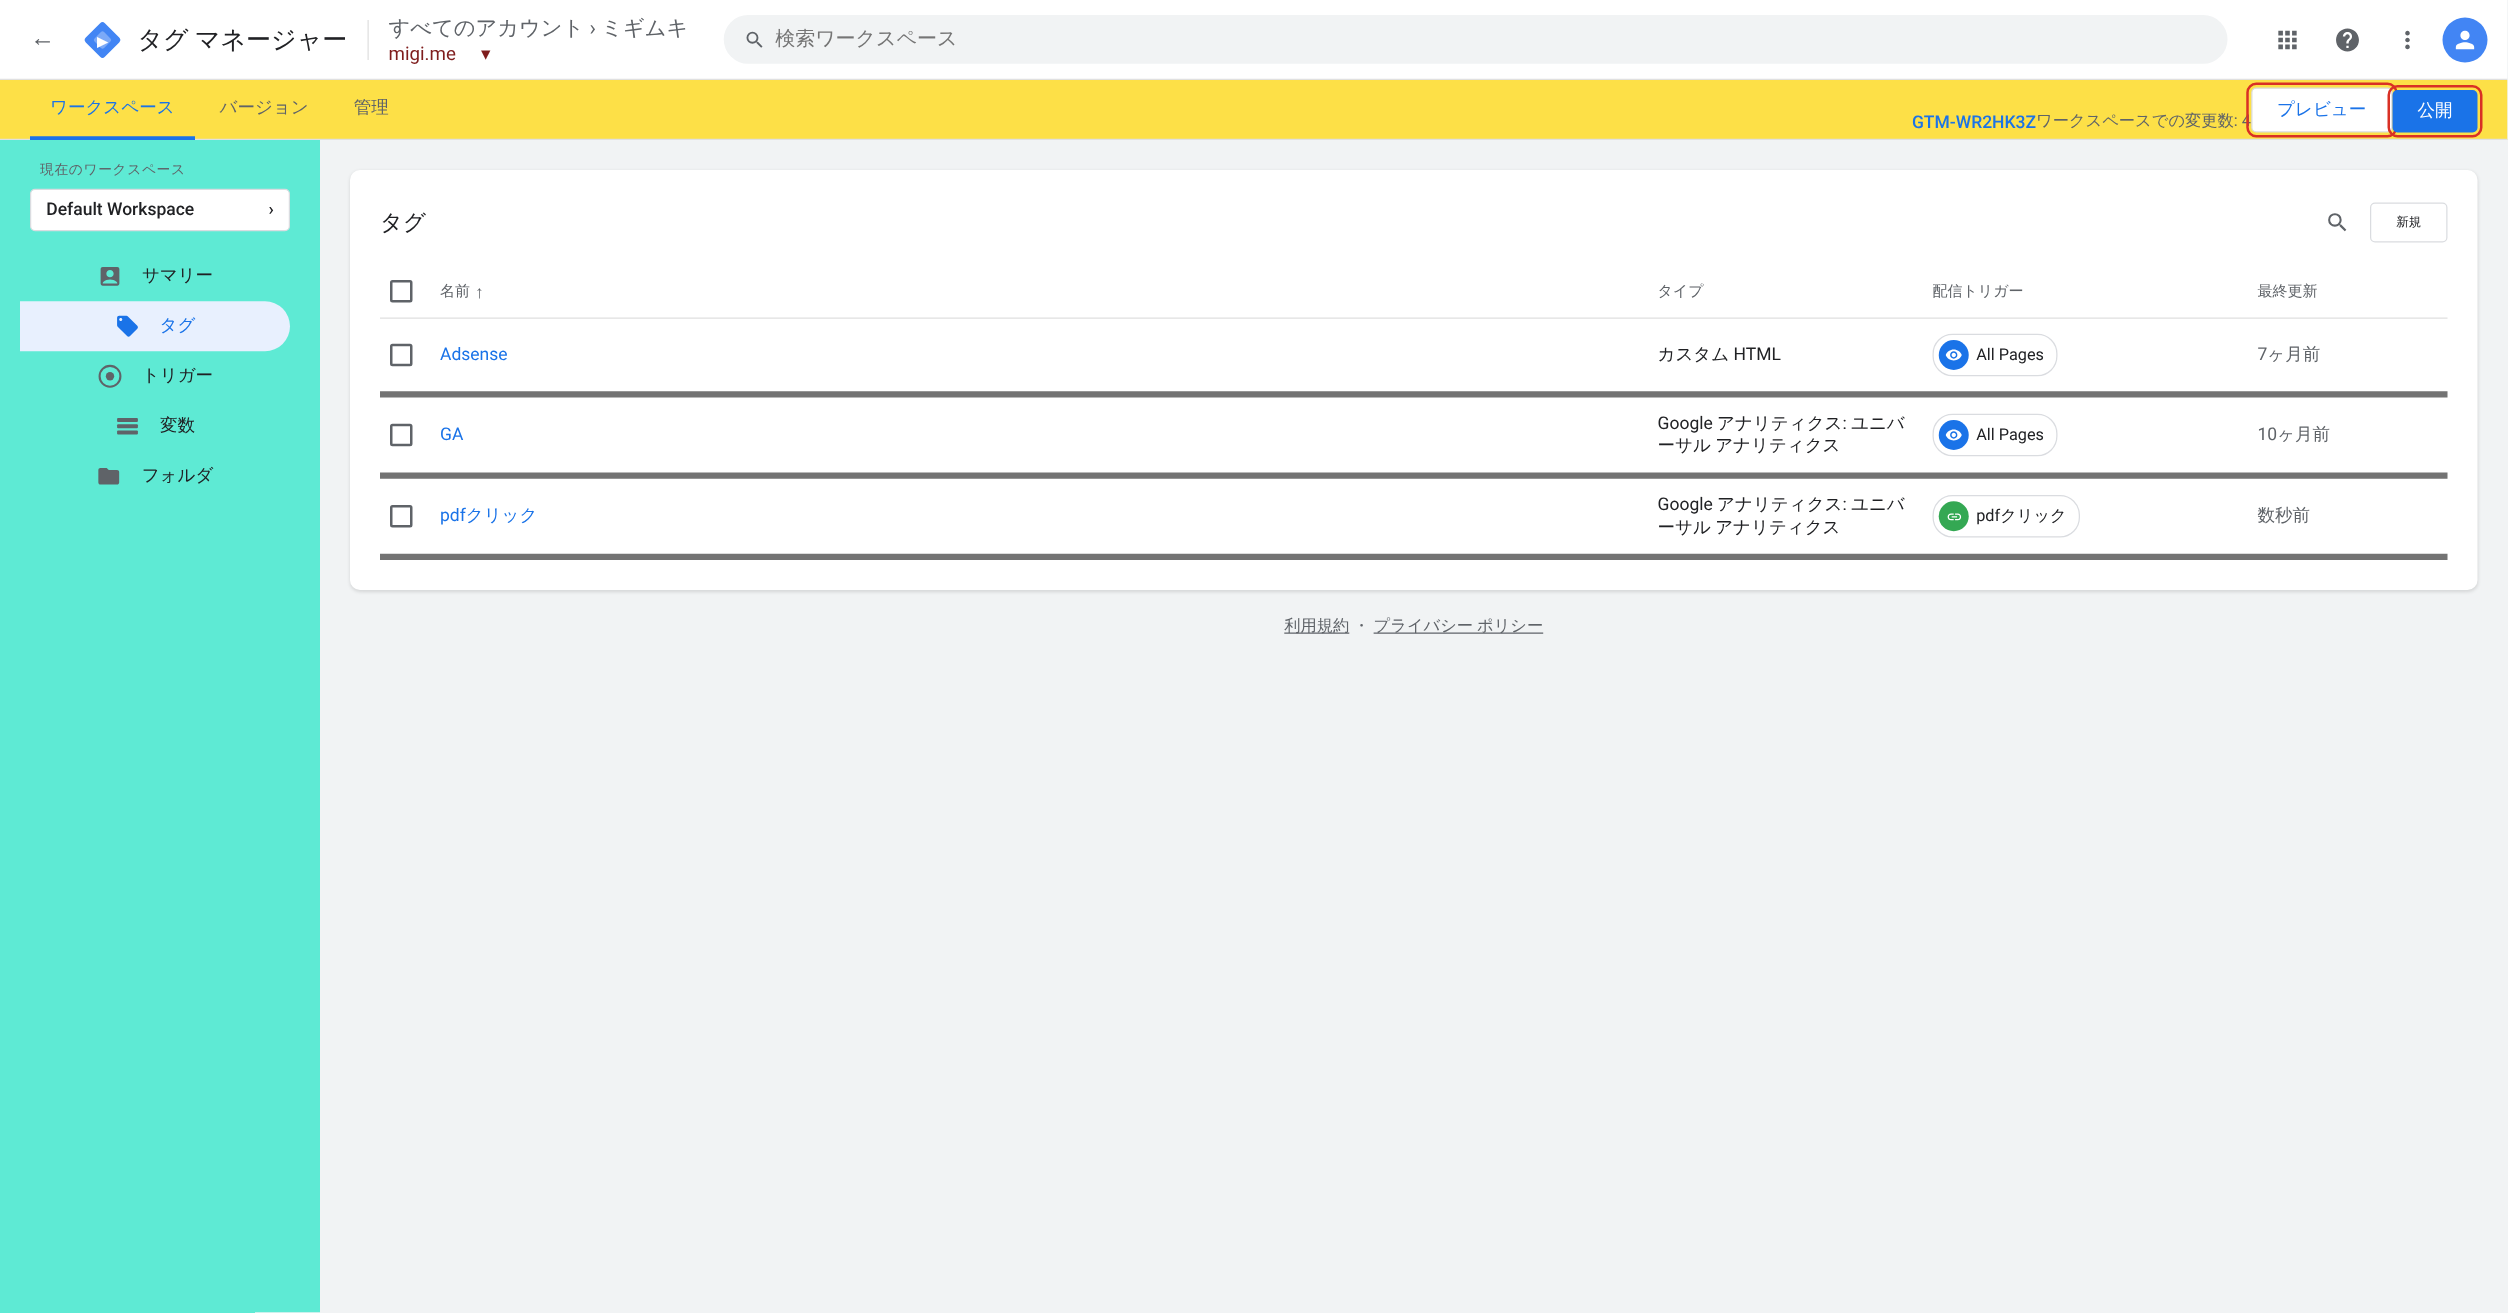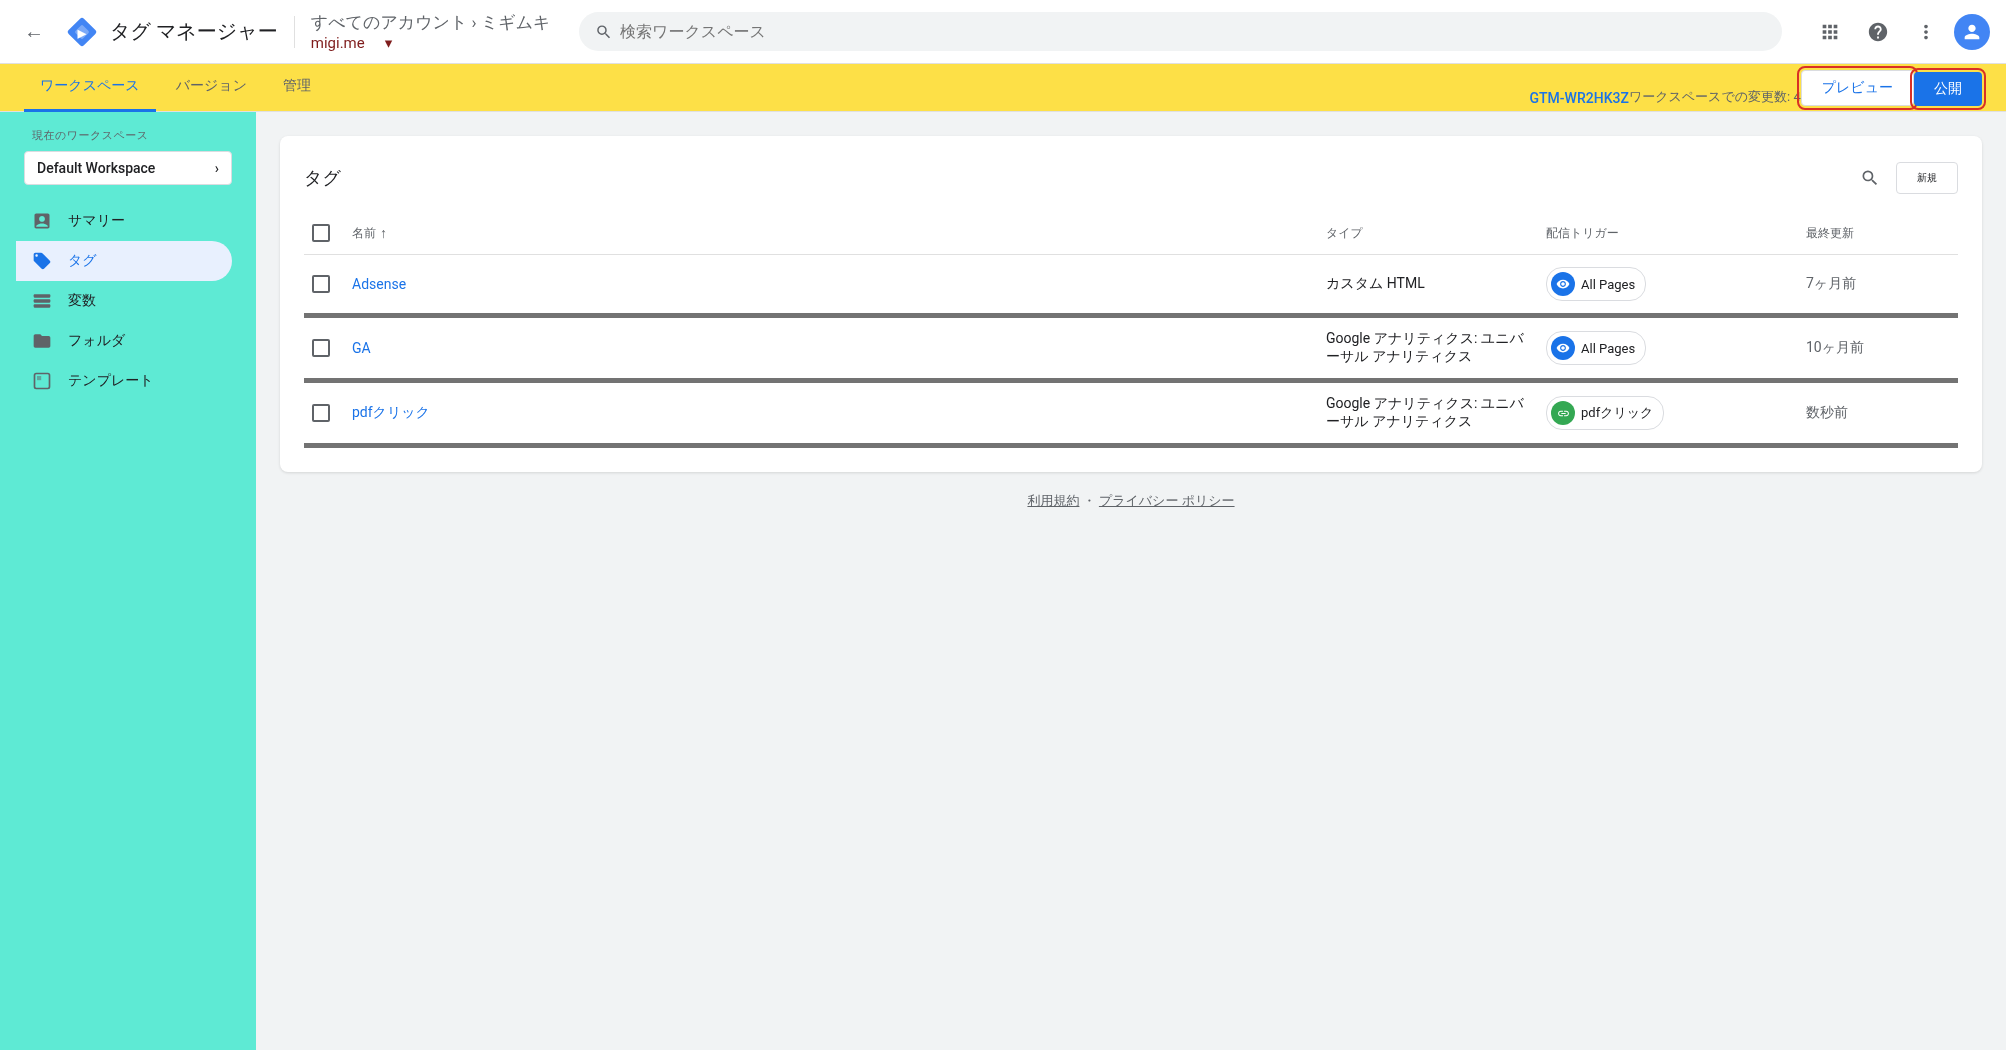--- a/index.html
+++ b/index.html
@@ -137,20 +137,21 @@
       background: #fff; cursor: pointer;
       font-size: 14px; font-weight: 500; color: #202124;
     }
 
     .sidebar-item {
       display: flex; align-items: center; gap: 16px;
       padding: 10px 16px; cursor: pointer;
       font-size: 14px; color: #202124;
       border-radius: 0 24px 24px 0;
       margin-right: 8px;
+      justify-content: center;
     }
     .sidebar-item.active { background: #e8f0fe; color: #1a73e8; font-weight: 500; }
     .sidebar-icon {
       width: 20px; height: 20px; display: flex; align-items: center; justify-content: center;
       color: #5f6368; font-size: 18px; flex-shrink: 0;
     }
     .sidebar-item.active .sidebar-icon { color: #1a73e8; }
 
     
     .main {
@@ -341,20 +342,29 @@
 
     <div class="sidebar-item active">
       <span class="sidebar-icon">
         <svg width="20" height="20" viewBox="0 0 24 24" fill="#1a73e8">
           <path d="M21.41 11.58l-9-9C12.05 2.22 11.55 2 11 2H4c-1.1 0-2 .9-2 2v7c0 .55.22 1.05.59 1.42l9 9c.36.36.86.58 1.41.58s1.05-.22 1.41-.59l7-7c.37-.36.59-.86.59-1.41s-.23-1.06-.59-1.42zM5.5 7C4.67 7 4 6.33 4 5.5S4.67 4 5.5 4 7 4.67 7 5.5 6.33 7 5.5 7z"></path>
         </svg>
       </span>
       <span>タグ</span>
     </div>
 
+    <div class="sidebar-item">
+      <span class="sidebar-icon">
+        <svg width="20" height="20" viewBox="0 0 24 24" fill="#5f6368">
+          <circle cx="12" cy="12" r="10" stroke="#5f6368" stroke-width="2" fill="none"></circle>
+          <circle cx="12" cy="12" r="4" fill="#5f6368"></circle>
+        </svg>
+      </span>
+      <span>トリガー</span>
+    </div>
 
     <div class="sidebar-item">
       <span class="sidebar-icon">
         <svg width="20" height="20" viewBox="0 0 24 24" fill="#5f6368">
           <rect x="2" y="4" width="20" height="4" rx="1" fill="#5f6368"></rect>
           <rect x="2" y="10" width="20" height="4" rx="1" fill="#5f6368"></rect>
           <rect x="2" y="16" width="20" height="4" rx="1" fill="#5f6368"></rect>
         </svg>
       </span>
       <span>変数</span>
@@ -362,29 +372,20 @@
 
     <div class="sidebar-item">
       <span class="sidebar-icon">
         <svg width="20" height="20" viewBox="0 0 24 24" fill="#5f6368">
           <path d="M10 4H4c-1.1 0-1.99.9-1.99 2L2 18c0 1.1.9 2 2 2h16c1.1 0 2-.9 2-2V8c0-1.1-.9-2-2-2h-8l-2-2z"></path>
         </svg>
       </span>
       <span>フォルダ</span>
     </div>
 
-    <div class="sidebar-item">
-      <span class="sidebar-icon">
-        <svg width="20" height="20" viewBox="0 0 24 24" fill="#5f6368">
-          <rect x="3" y="3" width="18" height="18" rx="2" stroke="#5f6368" stroke-width="2" fill="none"></rect>
-          <rect x="6" y="6" width="5" height="5" fill="#5f6368" opacity="0.5"></rect>
-        </svg>
-      </span>
-      <span>テンプレート</span>
-    </div>
   </aside>
 
   <main class="main">
     <div class="content-card">
       <div class="card-header">
         <h2 class="card-title">タグ</h2>
         <div class="card-header-actions">
           <button class="icon-btn">
             <svg width="20" height="20" viewBox="0 0 24 24" fill="#5f6368">
               <path d="M15.5 14h-.79l-.28-.27A6.471 6.471 0 0 0 16 9.5 6.5 6.5 0 1 0 9.5 16c1.61 0 3.09-.59 4.23-1.57l.27.28v.79l5 4.99L20.49 19l-4.99-5zm-6 0C7.01 14 5 11.99 5 9.5S7.01 5 9.5 5 14 7.01 14 9.5 11.99 14 9.5 14z"></path>

